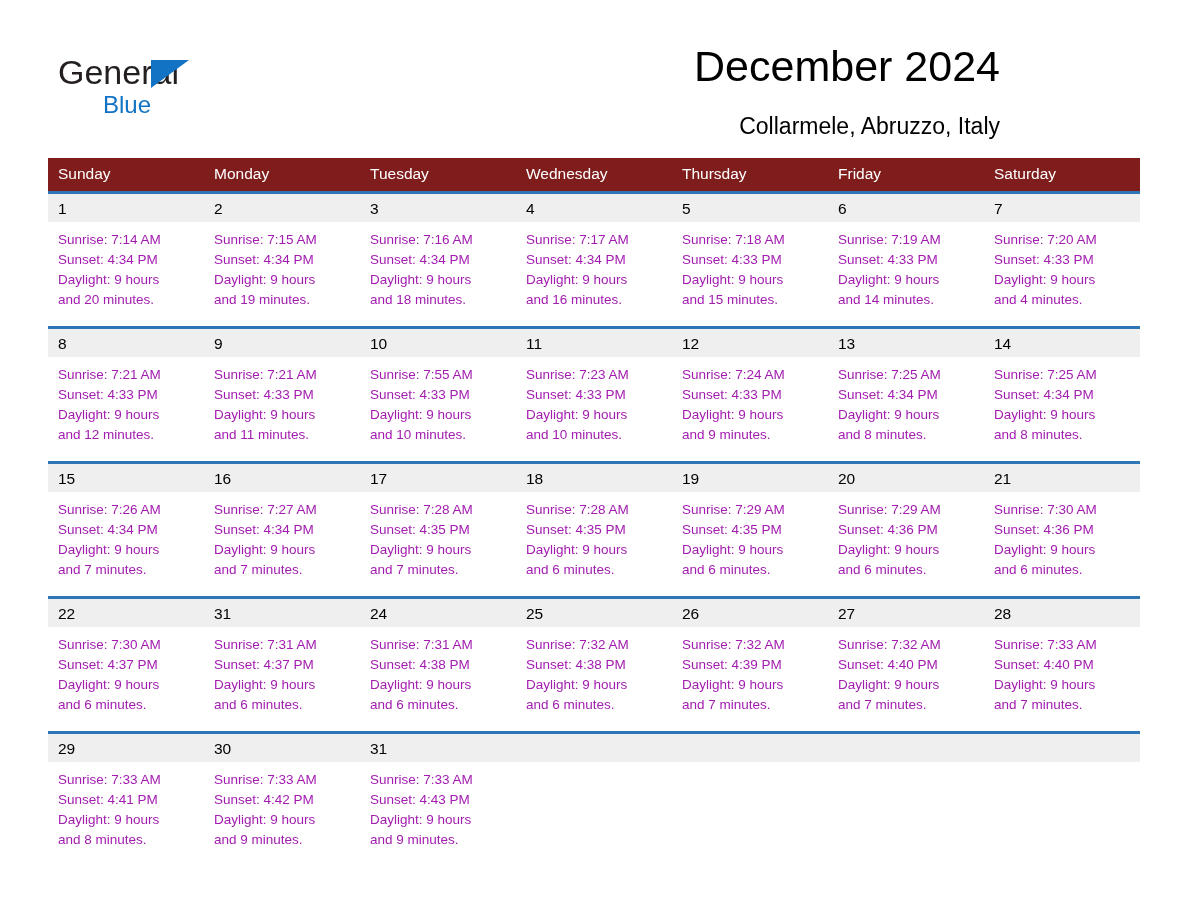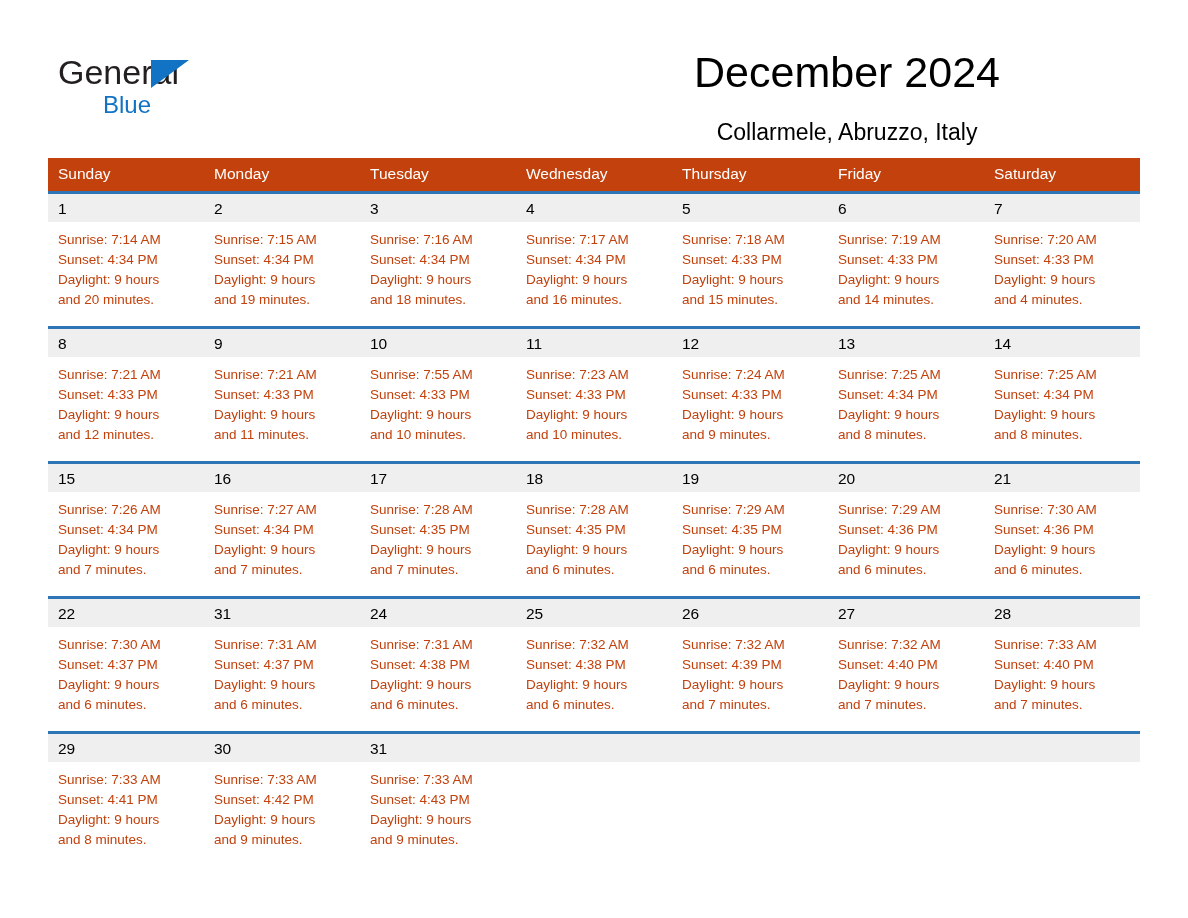--- a/index.html
+++ b/index.html
@@ -64,22 +64,22 @@
     top: 8px;
     width: 0;
     height: 0;
     border-left: 38px solid #1273c4;
     border-bottom: 28px solid transparent;
   }
 
   .title-block {
     position: absolute;
     right: 48px;
-    top: 46px;
-    text-align: center;
+    top: 40px;
+    text-align: right;
   }
   .month-title {
     font-size: 43px;
     font-weight: normal;
     color: #000000;
     line-height: 52px;
     letter-spacing: 0px;
     white-space: nowrap;
   }
   .location-title {
@@ -97,21 +97,21 @@
     left: 48px;
     top: 158px;
     width: 1092px;
     border-collapse: collapse;
     table-layout: fixed;
   }
 
   .calendar col { width: 156px; }
 
   .dow-row th {
-    background: #c2410c;
+    background: #7f1d1d;
     color: #ffffff;
     font-size: 15.5px;
     font-weight: normal;
     text-align: left;
     padding: 7px 0 8px 10px;
     height: 17px;
     vertical-align: middle;
     border: none;
   }
 
@@ -135,21 +135,21 @@
     min-height: 17px;
   }
   .daynum.empty {
     color: transparent;
   }
 
   .info {
     padding: 8px 8px 0 10px;
     font-size: 13.5px;
     line-height: 20px;
-    color: #c2410c;
+    color: #a21caf;
   }
   .info div { white-space: nowrap; }
 
   td.blank .daynum { background: #efefef; }
 </style>
 </head>
 <body>
 
 <div class="page">
 

